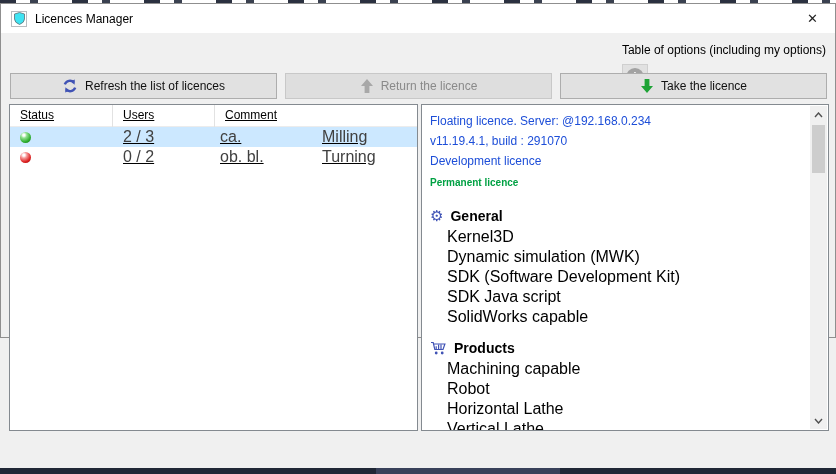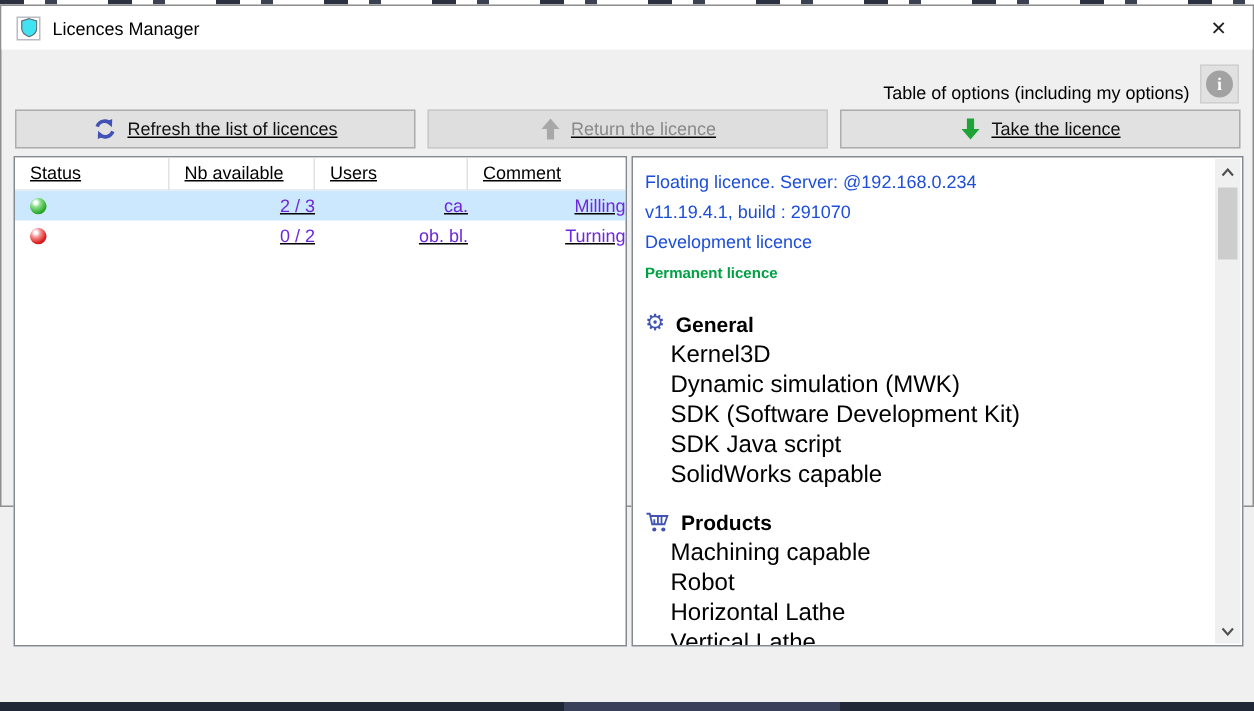--- a/index.html
+++ b/index.html
@@ -23,45 +23,45 @@
   
   .titlebar{position:absolute;left:0;top:0;width:100%;height:29px;background:var(--white);
     display:flex;align-items:center;padding-left:10px;}
   .app-icon{width:16px;height:16px;background:#fff;border:1px solid #b9bcc0;display:flex;
     align-items:center;justify-content:center;margin-right:8px;}
   .title-text{font-size:12px;color:#000;}
   .title-close{position:absolute;right:0;top:0;width:45px;height:29px;display:flex;
     align-items:center;justify-content:center;font-size:13px;color:#222;cursor:default;}
 
   
-  .options-row{position:absolute;top:39px;right:9px;display:flex;align-items:flex-end;gap:7px;}
+  .options-row{position:absolute;top:39px;right:9px;display:flex;align-items:flex-start;gap:7px;flex-direction:column;}
   .options-label{font-size:12px;color:#000;}
   .info-btn{width:26px;height:26px;background:var(--btn-bg);border:1px solid #cfcfcf;
     display:flex;align-items:center;justify-content:center;}
   .info-circle{width:18px;height:18px;border-radius:50%;background:#a2a2a2;color:#fff;
     font-size:12px;font-weight:bold;font-family:"Liberation Serif",serif;
     display:flex;align-items:center;justify-content:center;}
 
   
-  .toolbar{position:absolute;left:9px;top:69px;width:817px;height:26px;display:flex;gap:8px;text-decoration:underline;}
+  .toolbar{position:absolute;left:9px;top:69px;width:817px;height:26px;display:flex;gap:8px;}
   .tb-btn{flex:1;height:26px;background:var(--btn-bg);border:1px solid var(--btn-border);
     display:flex;align-items:center;justify-content:center;gap:7px;font-size:12px;color:var(--txt);}
   .tb-btn.disabled{background:var(--btn-dis-bg);border-color:var(--btn-dis-border);color:var(--dis-txt);}
   .tb-btn svg{flex:0 0 auto;}
 
   
   .panel-left{position:absolute;left:8px;top:100px;width:409px;height:327px;background:#fff;
     border:1px solid var(--panel-border);overflow:hidden;text-decoration:underline;}
   .thead{display:flex;height:22px;border-bottom:1px solid #ececec;background:#fff;}
   .th{font-size:12px;color:#000;padding:3px 0 0 10px;border-right:1px solid #e2e2e2;height:22px;}
   .th:last-child{border-right:none;}
   .c0{width:103px;} .c1{width:97px;} .c2{width:102px;} .c3{flex:1;}
   .trow{display:flex;height:20px;align-items:center;}
   .trow[data-selected="true"]{background:#cce8ff;}
-  .td{font-size:12px;color:#6d28d9;padding-left:10px;white-space:nowrap;overflow:hidden;text-align:right;}
+  .td{font-size:16px;color:#404040;padding-left:10px;white-space:nowrap;overflow:hidden;}
   .dot{width:11px;height:11px;border-radius:50%;margin-left:10px;}
   .dot[data-status="green"]{background:radial-gradient(circle at 35% 28%, #ffffff 0 10%, #8fe08f 28%, #2eae2e 65%, #156d15 100%);}
   .dot[data-status="red"]{background:radial-gradient(circle at 35% 28%, #ffffff 0 10%, #f59a9a 28%, #dd2020 65%, #8c0f0f 100%);}
 
   
   .panel-right{position:absolute;left:420px;top:100px;width:408px;height:327px;background:#fff;
     border:1px solid var(--panel-border);overflow:hidden;}
   .details{position:absolute;left:0;top:0;right:18px;bottom:0;padding:6px 0 0 8px;overflow:hidden;}
   .dline{font-size:12px;color:#1d4ed8;height:20px;line-height:20px;white-space:nowrap;}
   .permanent{font-size:10px;font-weight:bold;color:var(--green,#00a143);height:24px;line-height:24px;}
@@ -132,21 +132,20 @@
         <svg width="14" height="16" viewBox="0 0 14 16">
           <polygon fill="#1ea336" points="7,15 1,8 4.6,8 4.6,1 9.4,1 9.4,8 13,8"></polygon>
         </svg>
         <span>Take the licence</span>
       </div>
     </div>
 
     <div class="panel-left">
       <div class="thead">
         <div class="th c0">Status</div>
-        <div class="th c1">Nb available</div>
         <div class="th c2">Users</div>
         <div class="th c3">Comment</div>
       </div>
 
       <div class="trow" data-selected="true">
         <div class="td c0" style="padding-left:0;display:flex;align-items:center;">
           <span class="dot" data-status="green"></span>
         </div>
         <div class="td c1">2 / 3</div>
         <div class="td c2">ca.</div>

